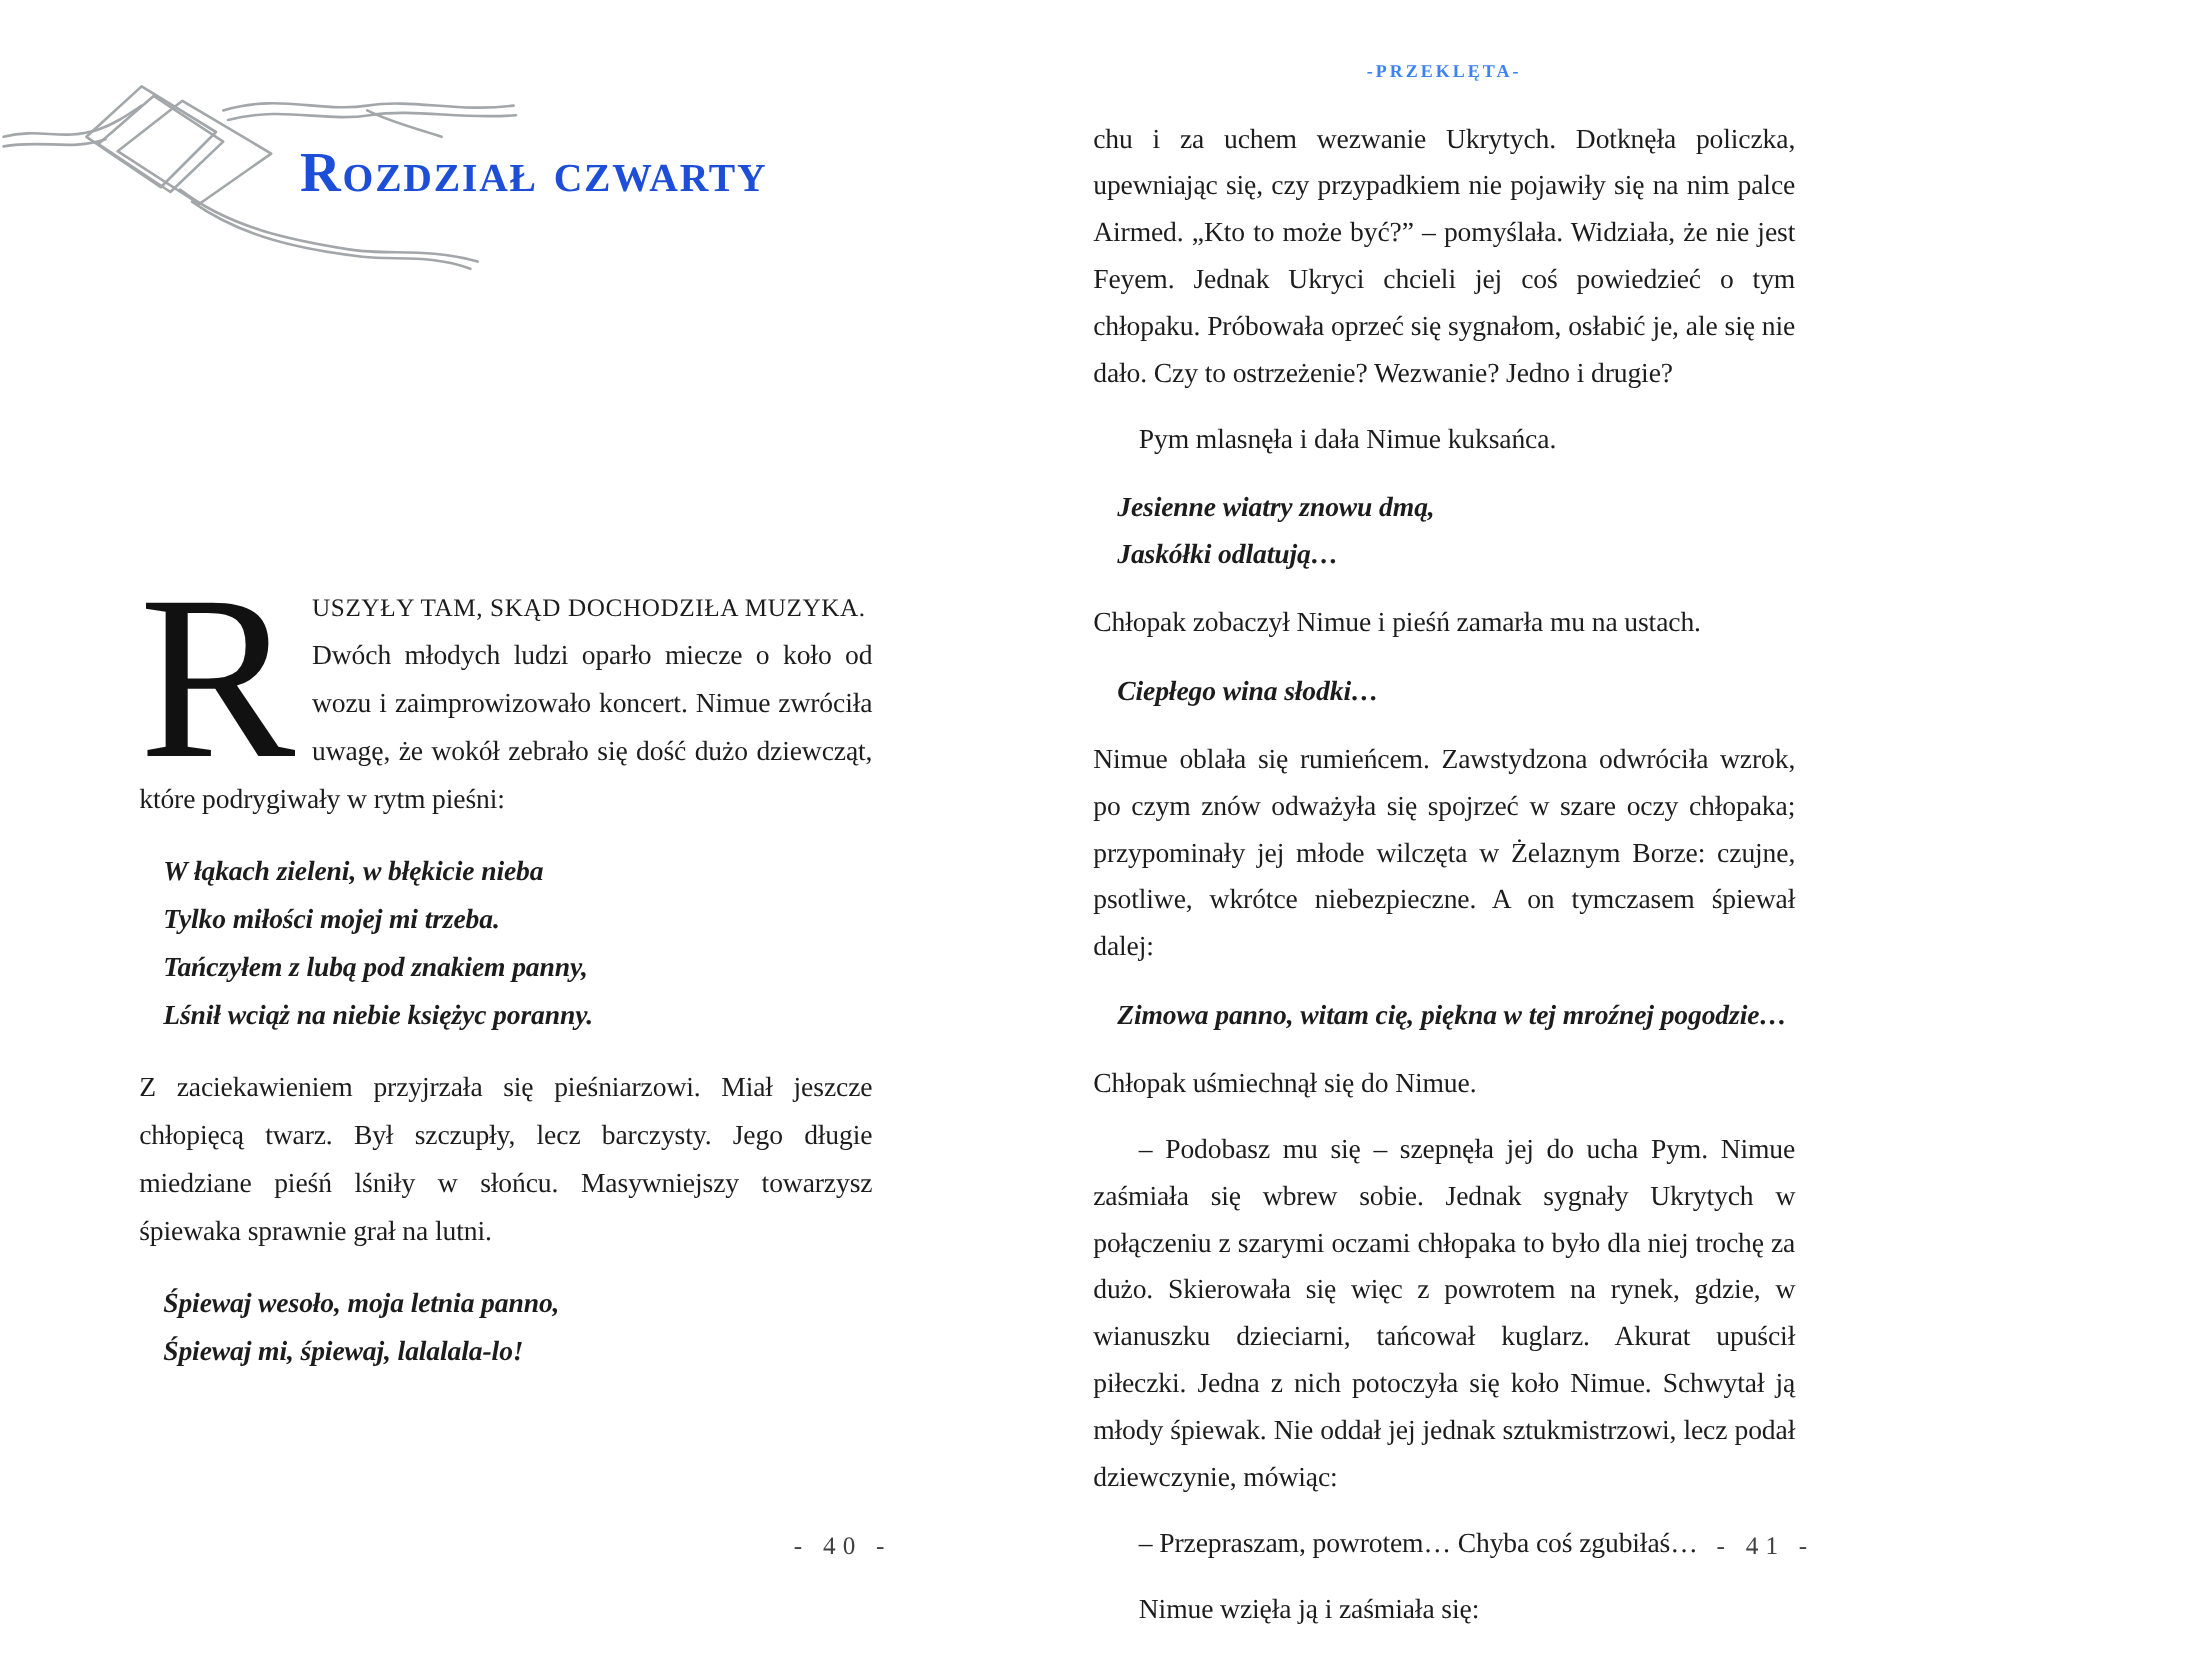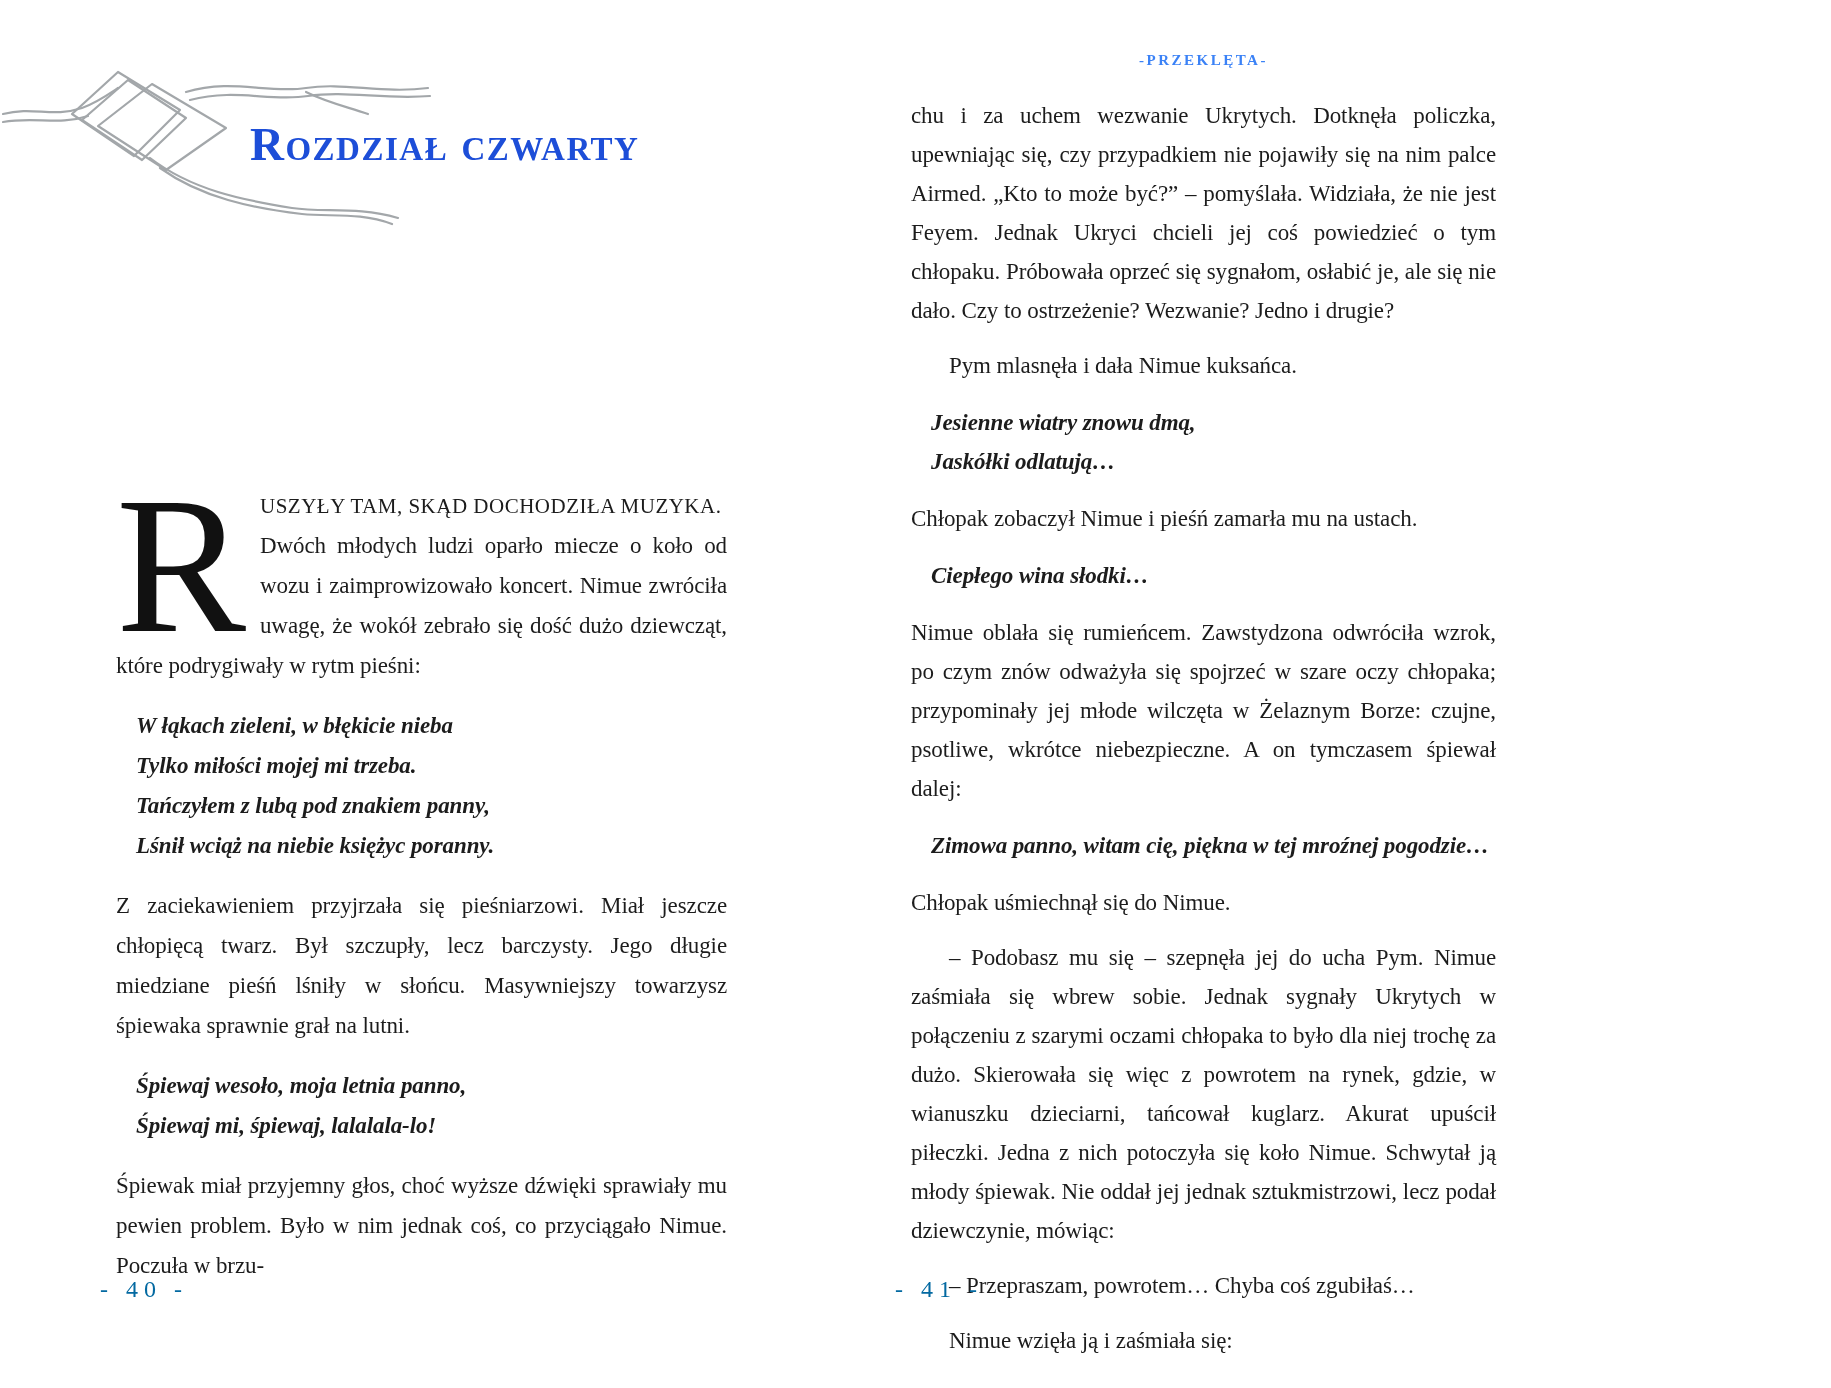--- a/index.html
+++ b/index.html
@@ -39,22 +39,22 @@
   .col-right .verse{margin:18px 0 18px 36px;}
   .vline{display:block;}
   
   .dropcap{
     float:left;font-size:195px;line-height:150px;
     padding:4px 14px 0 0;color:#111;
   }
   .lead{display:block;font-size:21px;letter-spacing:0.5px;text-align:left;}
   
   .pageno{
-    position:absolute;top:1276px;text-align:left;
-    font-size:24px;letter-spacing:6px;color:#0369a1;
+    position:absolute;top:1276px;text-align:right;
+    font-size:21px;letter-spacing:6px;color:#404040;
   }
   .pageno-left{left:100px;width:643px;}
   .pageno-right{left:895px;width:617px;}
 </style>
 </head>
 <body>
 
 <div>
 
   <svg class="ornament" viewBox="0 0 440 180" fill="none" stroke="#a3a7aa" stroke-width="2.2" stroke-linecap="round" stroke-linejoin="round">
@@ -87,21 +87,20 @@
       <span class="vline">Lśnił wciąż na niebie księżyc poranny.</span>
     </div>
 
     <p>Z zaciekawieniem przyjrzała się pieśniarzowi. Miał jeszcze chłopięcą twarz. Był szczupły, lecz barczysty. Jego długie miedziane pieśń lśniły w słońcu. Masywniejszy towarzysz śpiewaka sprawnie grał na lutni.</p>
 
     <div class="verse">
       <span class="vline">Śpiewaj wesoło, moja letnia panno,</span>
       <span class="vline">Śpiewaj mi, śpiewaj, lalalala-lo!</span>
     </div>
 
-    <p>Śpiewak miał przyjemny głos, choć wyższe dźwięki sprawiały mu pewien problem. Było w nim jednak coś, co przyciągało Nimue. Poczuła w brzu-</p>
   </div>
 
   <div class="pageno pageno-left">- 40 -</div>
 </div>
 
 <div>
 
   <div class="running-header">-PRZEKLĘTA-</div>
 
   <div class="col col-right">

